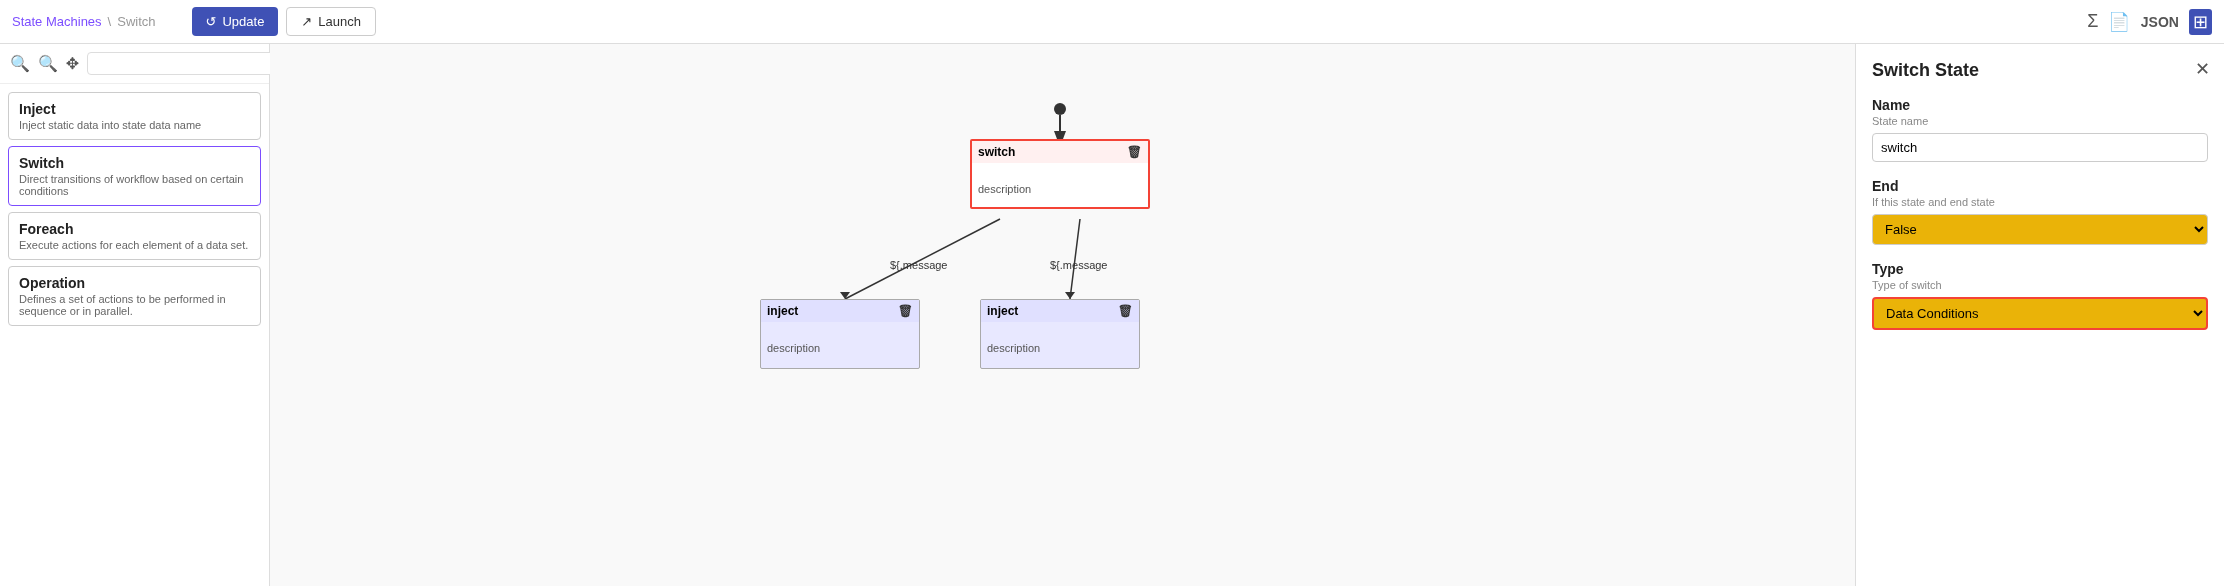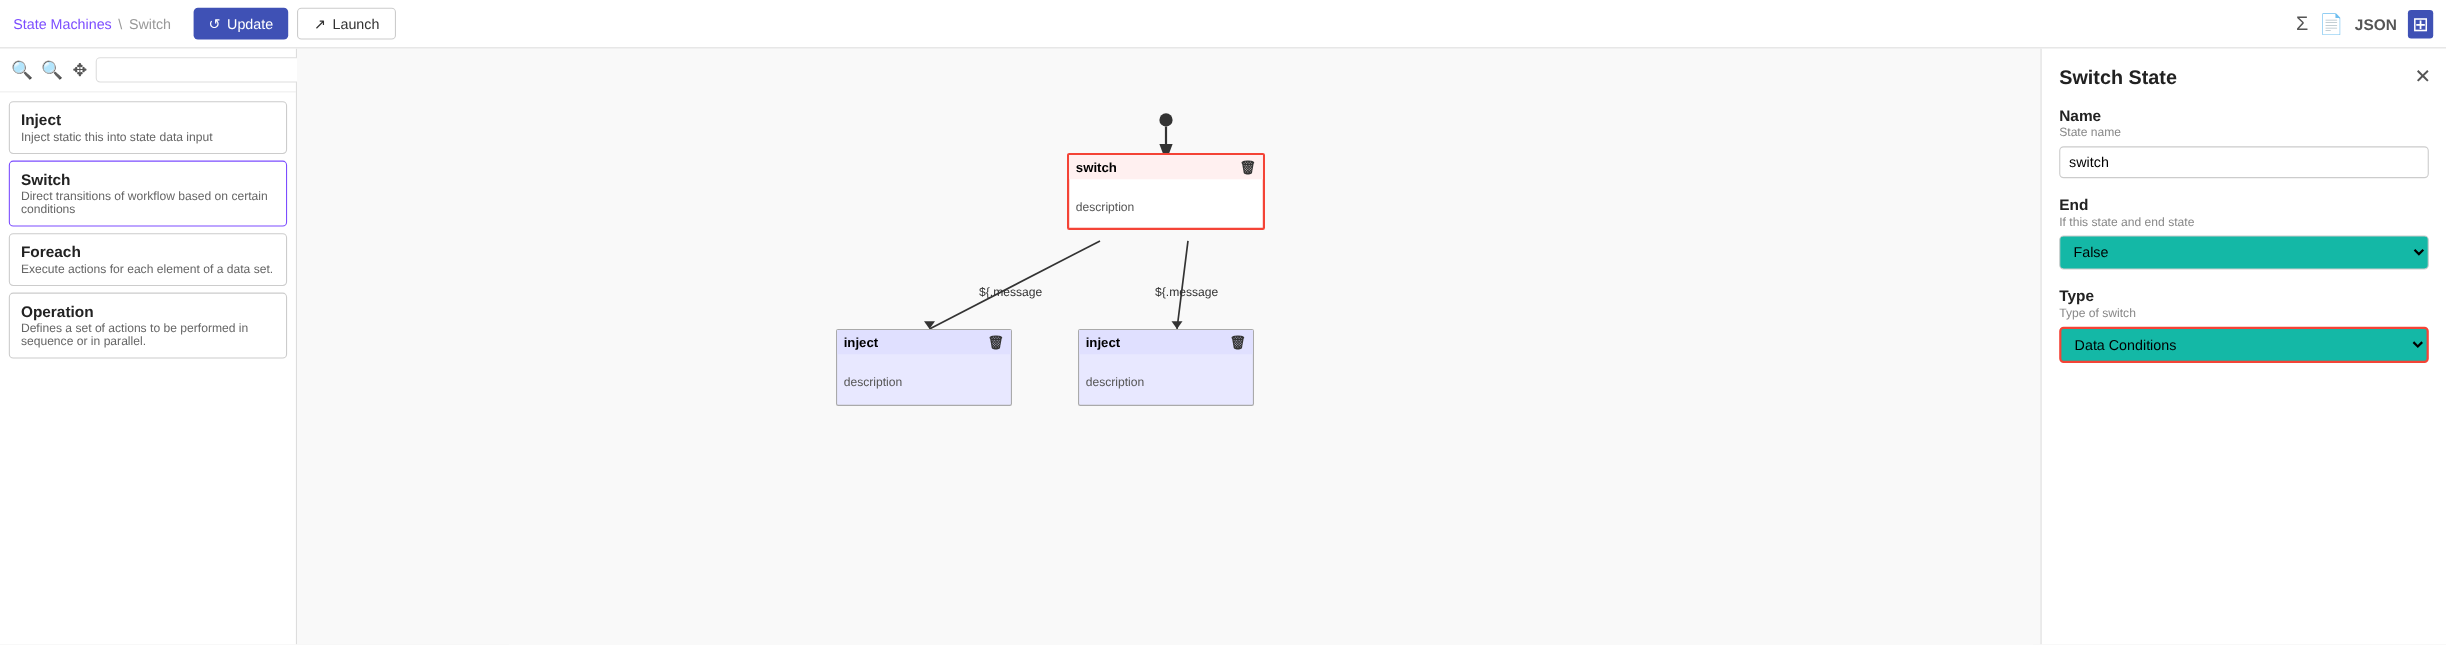--- a/index.html
+++ b/index.html
@@ -59,21 +59,21 @@
     .right-panel-title { font-size: 18px; font-weight: bold; color: #222; margin-bottom: 16px; }
     .close-btn { position: absolute; top: 14px; right: 14px; font-size: 18px; cursor: pointer; color: #555; background: none; border: none; }
     .field-section { margin-bottom: 16px; }
     .field-label { font-size: 14px; font-weight: bold; color: #222; margin-bottom: 2px; }
     .field-sublabel { font-size: 11px; color: #888; margin-bottom: 6px; }
     .field-input {
       width: 100%; border: 1px solid #ccc; border-radius: 4px; padding: 6px 8px; font-size: 13px;
     }
     .field-select {
       width: 100%; border: 1px solid #ccc; border-radius: 4px; padding: 6px 8px; font-size: 13px;
-      background: #14b8a6; appearance: auto;
+      background: #eab308; appearance: auto;
     }
     .field-select.highlighted { border: 2px solid #f44336; }
 
     
     .diagram-area { position: absolute; top: 0; left: 0; width: 100%; height: 100%; }
 
     .node {
       position: absolute; border-radius: 2px; font-size: 12px;
     }
     .node-switch {
@@ -90,21 +90,21 @@
     .node-delete { font-size: 12px; color: #333; cursor: pointer; }
     .node-switch .node-header { background: #fff0f0; }
     .node-inject .node-header { background: #e0e0ff; }
 
     svg.connections { position: absolute; top: 0; left: 0; width: 100%; height: 100%; pointer-events: none; }
   </style>
 </head>
 <body>
 
 <div class="top-bar">
-  <div style="display:flex; align-items:center; gap:12px;">
+  <div style="display:flex; align-items:center; gap:28px;">
     <div class="breadcrumb">
       <a>State Machines</a>
       <span>\</span>
       <span>Switch</span>
     </div>
     <div style="display:flex; gap:8px; margin-left:8px;">
       <button class="btn-update">
         <span>↺</span>
         <span>Update</span>
       </button>
@@ -128,21 +128,21 @@
     <div class="toolbar">
       <span class="toolbar-icon">🔍</span>
       <span class="toolbar-icon">🔍</span>
       <span class="toolbar-icon">✥</span>
       <input class="toolbar-search" type="text" placeholder="" style="">
     </div>
     <div class="state-list">
 
       <div class="state-item">
         <div class="state-name">Inject</div>
-        <div class="state-desc">Inject static this into state data input</div>
+        <div class="state-desc">Inject static data into state data name</div>
       </div>
 
       <div class="state-item active">
         <div class="state-name">Switch</div>
         <div class="state-desc">Direct transitions of workflow based on certain conditions</div>
       </div>
 
       <div class="state-item">
         <div class="state-name">Foreach</div>
         <div class="state-desc">Execute actions for each element of a data set.</div>

